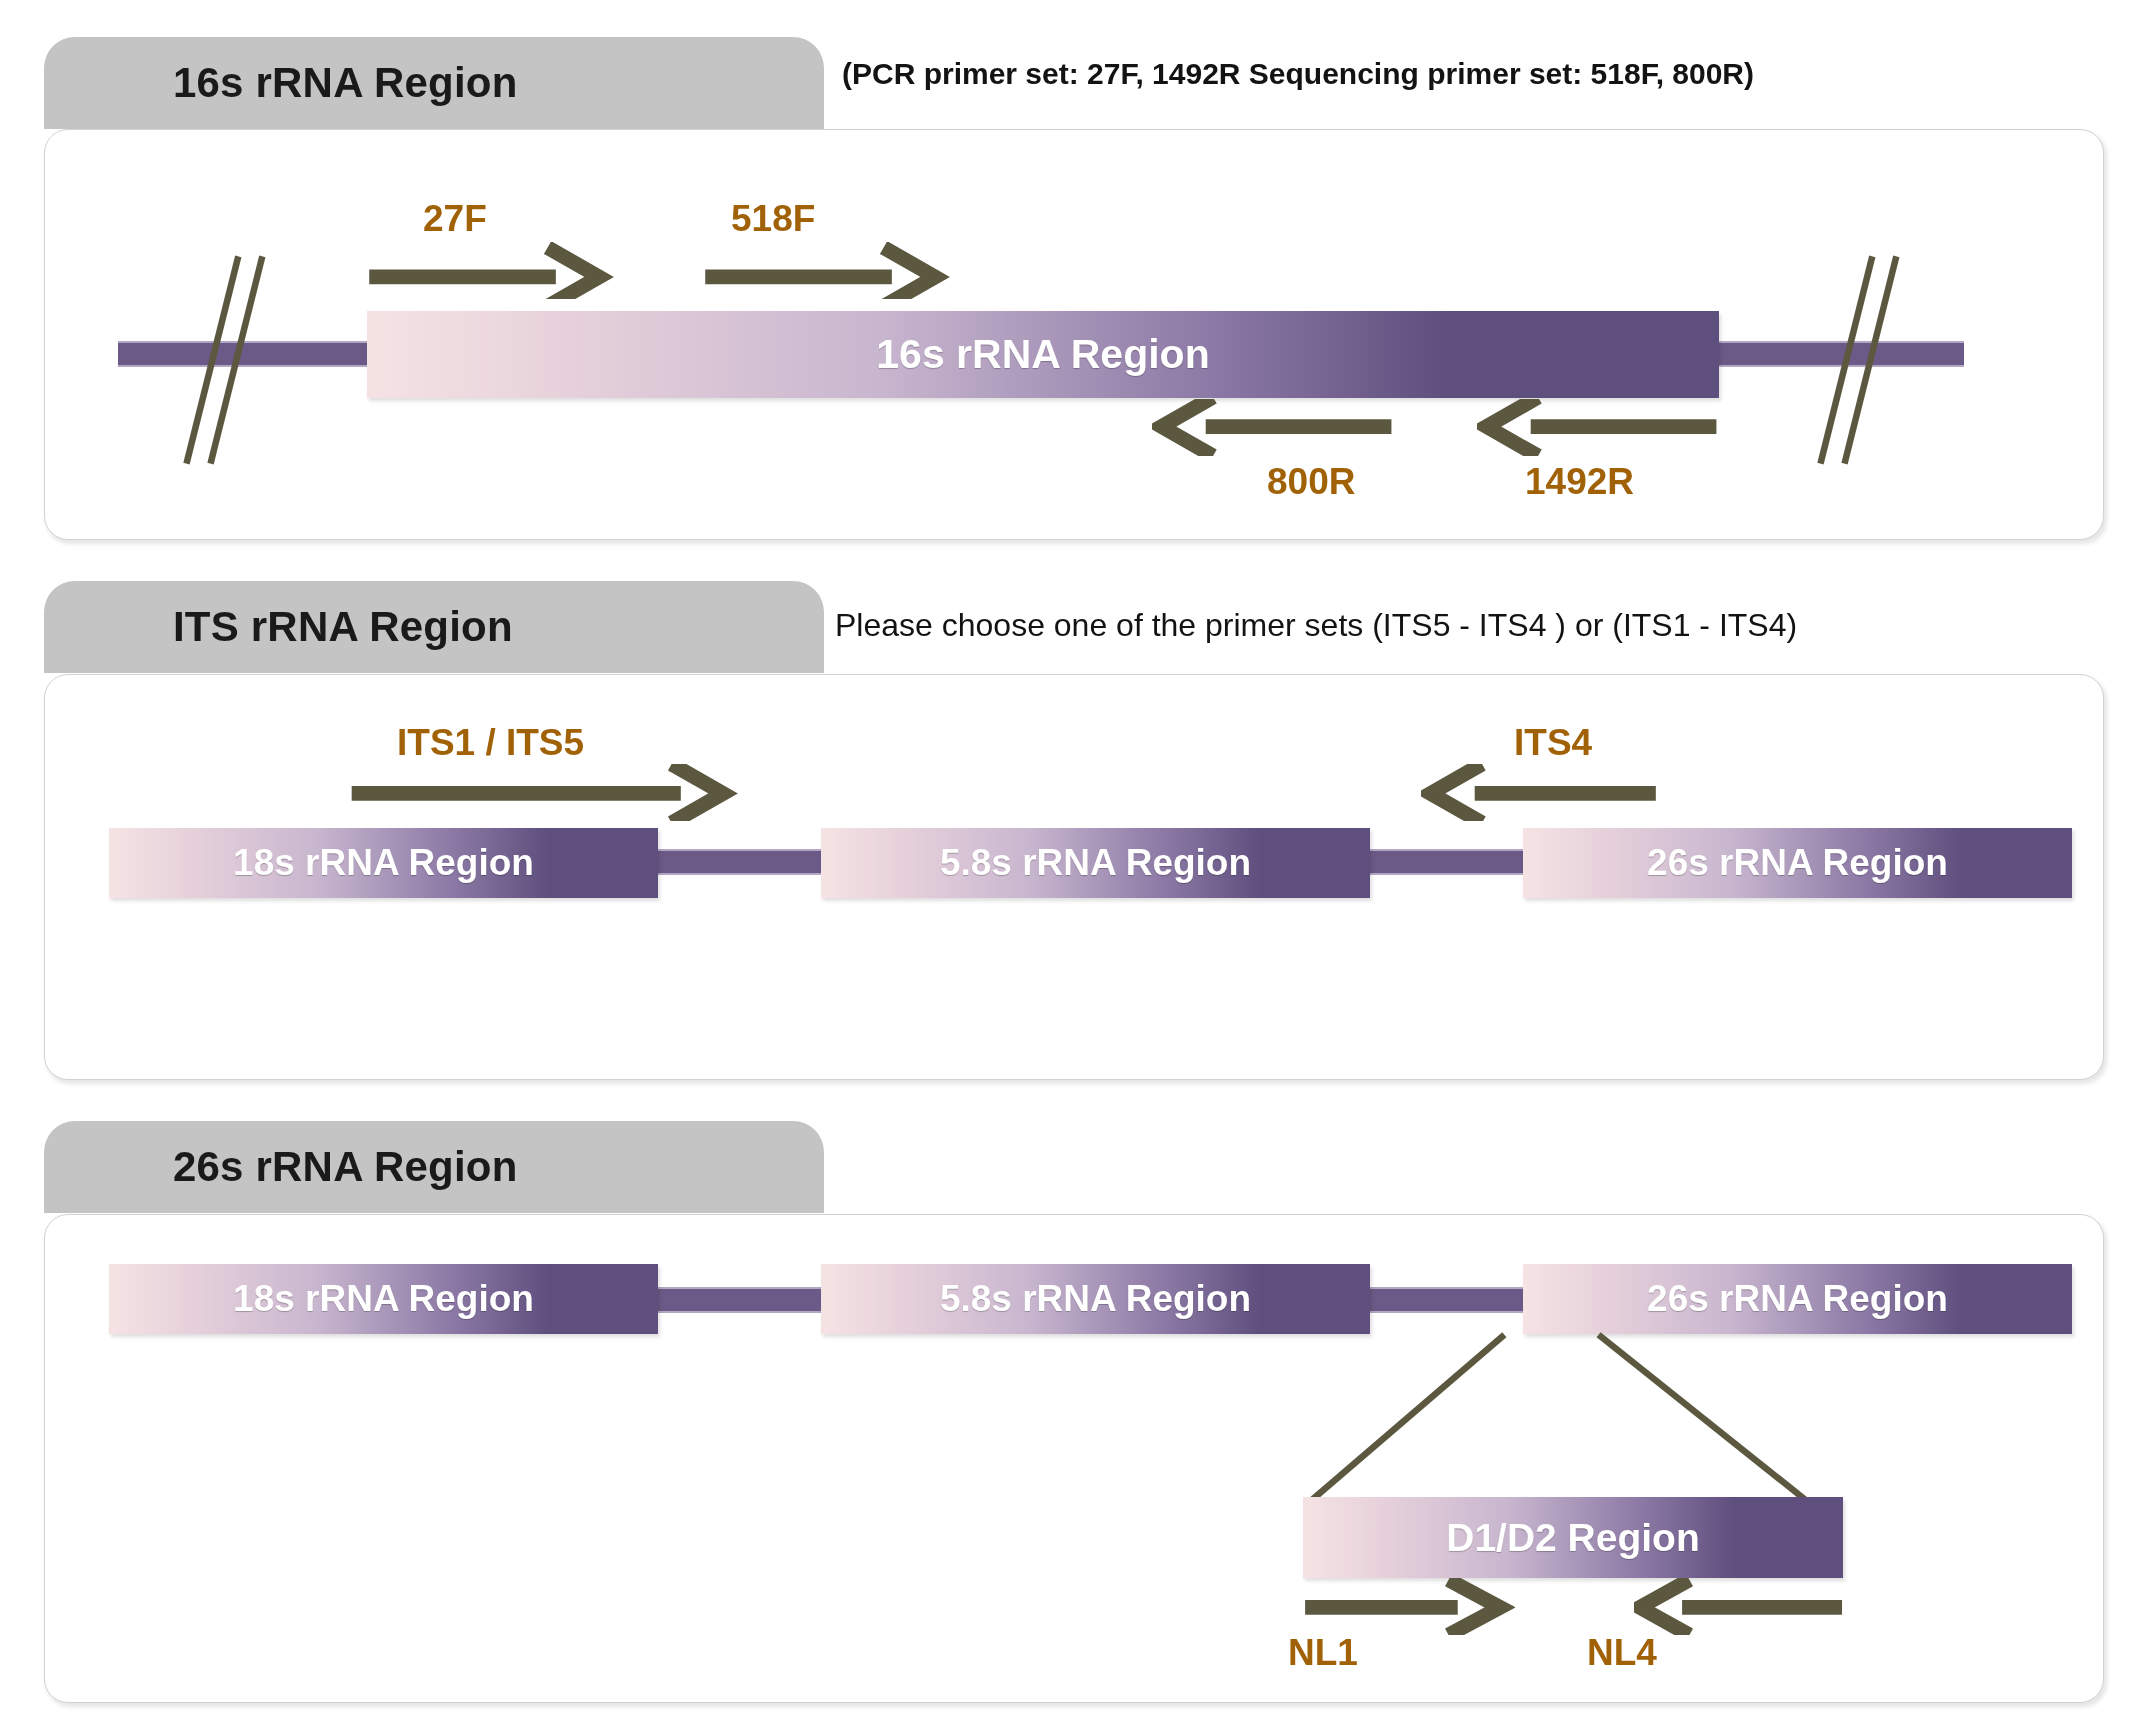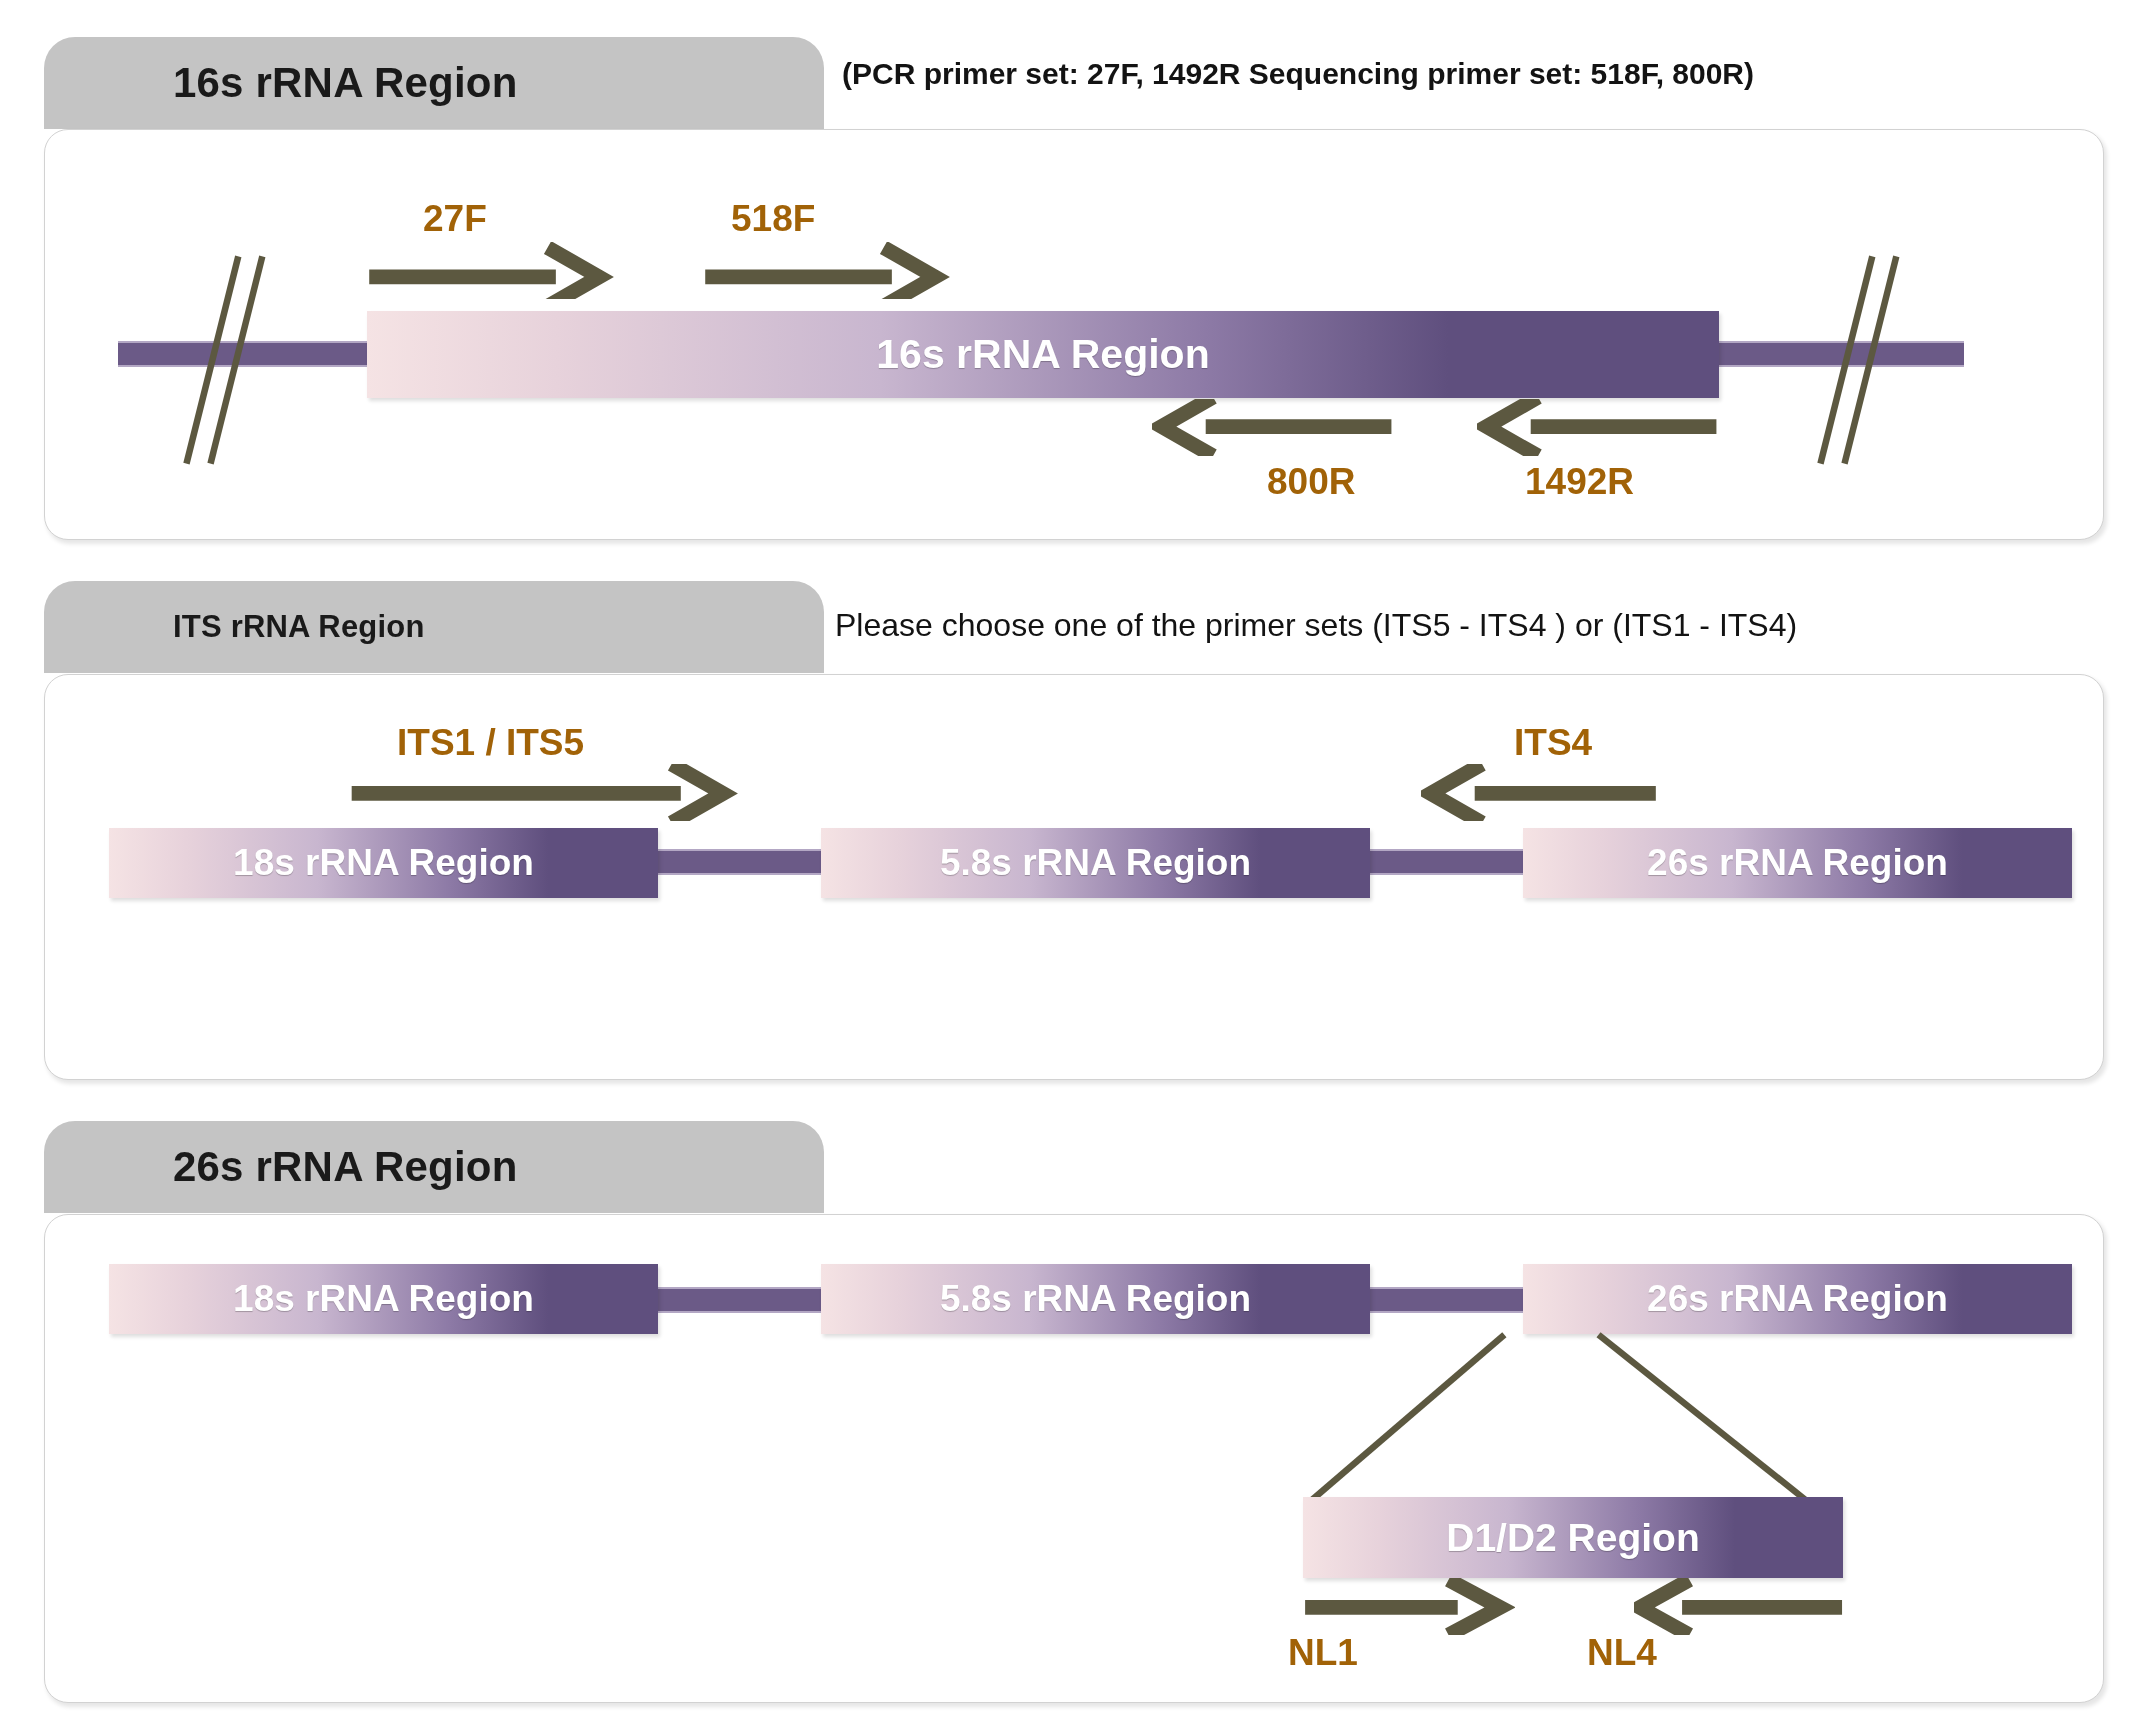--- a/index.html
+++ b/index.html
@@ -155,21 +155,21 @@
       <line x1="260" y1="30" x2="58" y2="30" stroke="#5c5840" stroke-width="16"></line>
       <polyline points="66,-2 10,30 66,62" fill="none" stroke="#5c5840" stroke-width="16" stroke-linejoin="miter"></polyline>
     </svg>
   </div>
   <div class="arrow-label" style="left:1525px; top:461px; font-size:37px;">1492R</div>
 </div>
 
 <div class="panel">
 
   <div class="panel-tab" style="left:44px; top:581px; width:780px; height:92px; padding-left:129px;">
-    <span class="panel-tab-label" style="font-size:31px;">ITS rRNA Region</span>
+    <span class="panel-tab-label" style="font-size:42px;">ITS rRNA Region</span>
   </div>
 
   <div class="panel-note" style="left:835px; top:607px; font-size:32px; font-weight:normal;">Please choose one of the primer sets  (ITS5 - ITS4 ) or (ITS1 - ITS4)</div>
 
   <div class="panel-body" style="left:44px; top:674px; width:2060px; height:406px;"></div>
 
   <div class="connector" style="left:637px; top:849px; width:203px; height:26px;"></div>
   <div class="connector" style="left:1338px; top:849px; width:203px; height:26px;"></div>
 
   <div class="gene-bar" style="left:109px; top:828px; width:549px; height:70px;">

